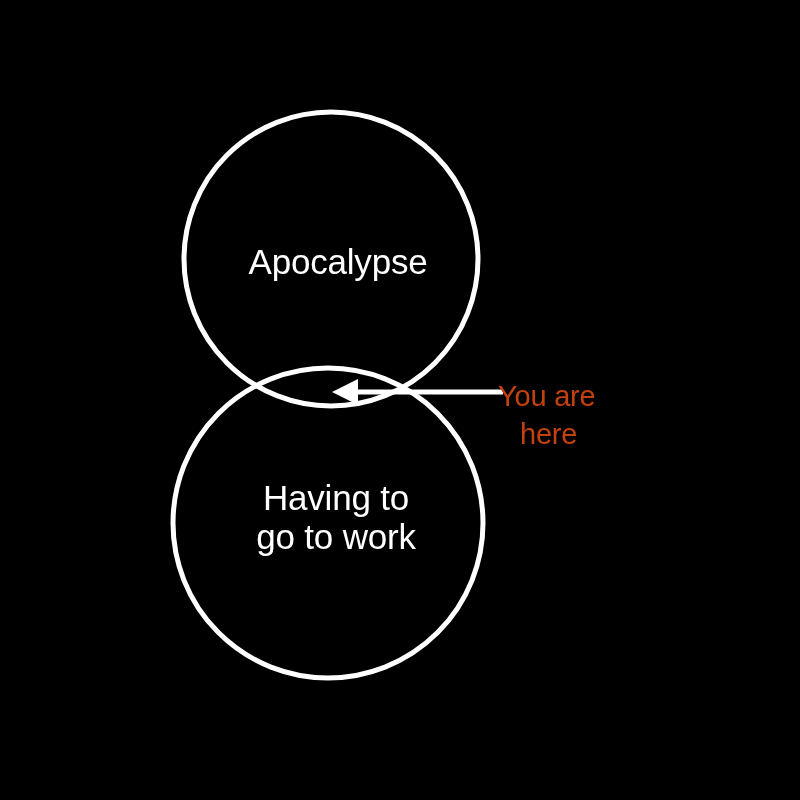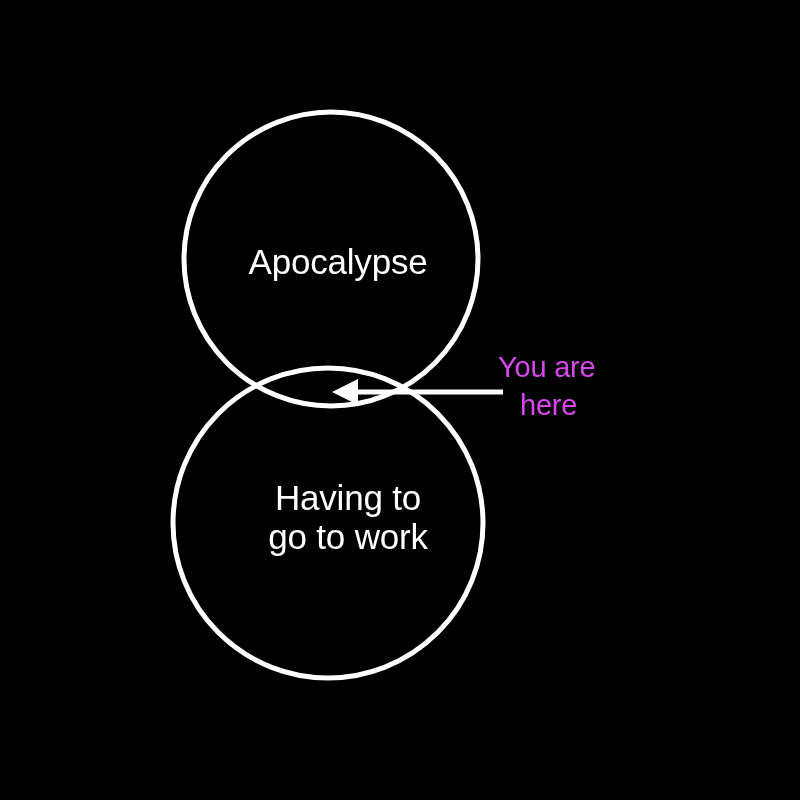--- a/index.html
+++ b/index.html
@@ -42,21 +42,20 @@
     left: 0;
     width: 676px;
     top: 242px;
     font-size: 35px;
   }
   #label-work {
     left: 0;
     width: 672px;
     top: 478px;
     font-size: 35px;
-    padding-left: 12px;
   }
   #label-you-are-here {
     left: 498px;
     top: 349px;
     width: 240px;
     text-align: left;
     font-size: 29px;
     line-height: 1.3;
   }
   .callout-line {
@@ -82,15 +81,15 @@
     <g id="callout-arrow">
       <line x1="503" y1="392" x2="354" y2="392" stroke="#ffffff" stroke-width="5" stroke-linecap="butt"></line>
       <polygon points="332,392 358,379 358,405" fill="#ffffff"></polygon>
     </g>
   </svg>
 
   <div class="venn-label" id="label-apocalypse" style="color: rgb(255, 255, 255);">Apocalypse</div>
 
   <div class="venn-label" id="label-work" style="color: rgb(255, 255, 255);"><span class="callout-line">Having to</span><span class="callout-line">go to work</span></div>
 
-  <div class="venn-label" id="label-you-are-here" style="color: #d946ef;"><span class="callout-line" id="line-you-are">You are</span><span class="callout-line" id="line-here">here</span></div>
+  <div class="venn-label" id="label-you-are-here" style="color: #c2410c; margin-top: 29px;"><span class="callout-line" id="line-you-are">You are</span><span class="callout-line" id="line-here">here</span></div>
 
 </div>
 
 </body></html>

